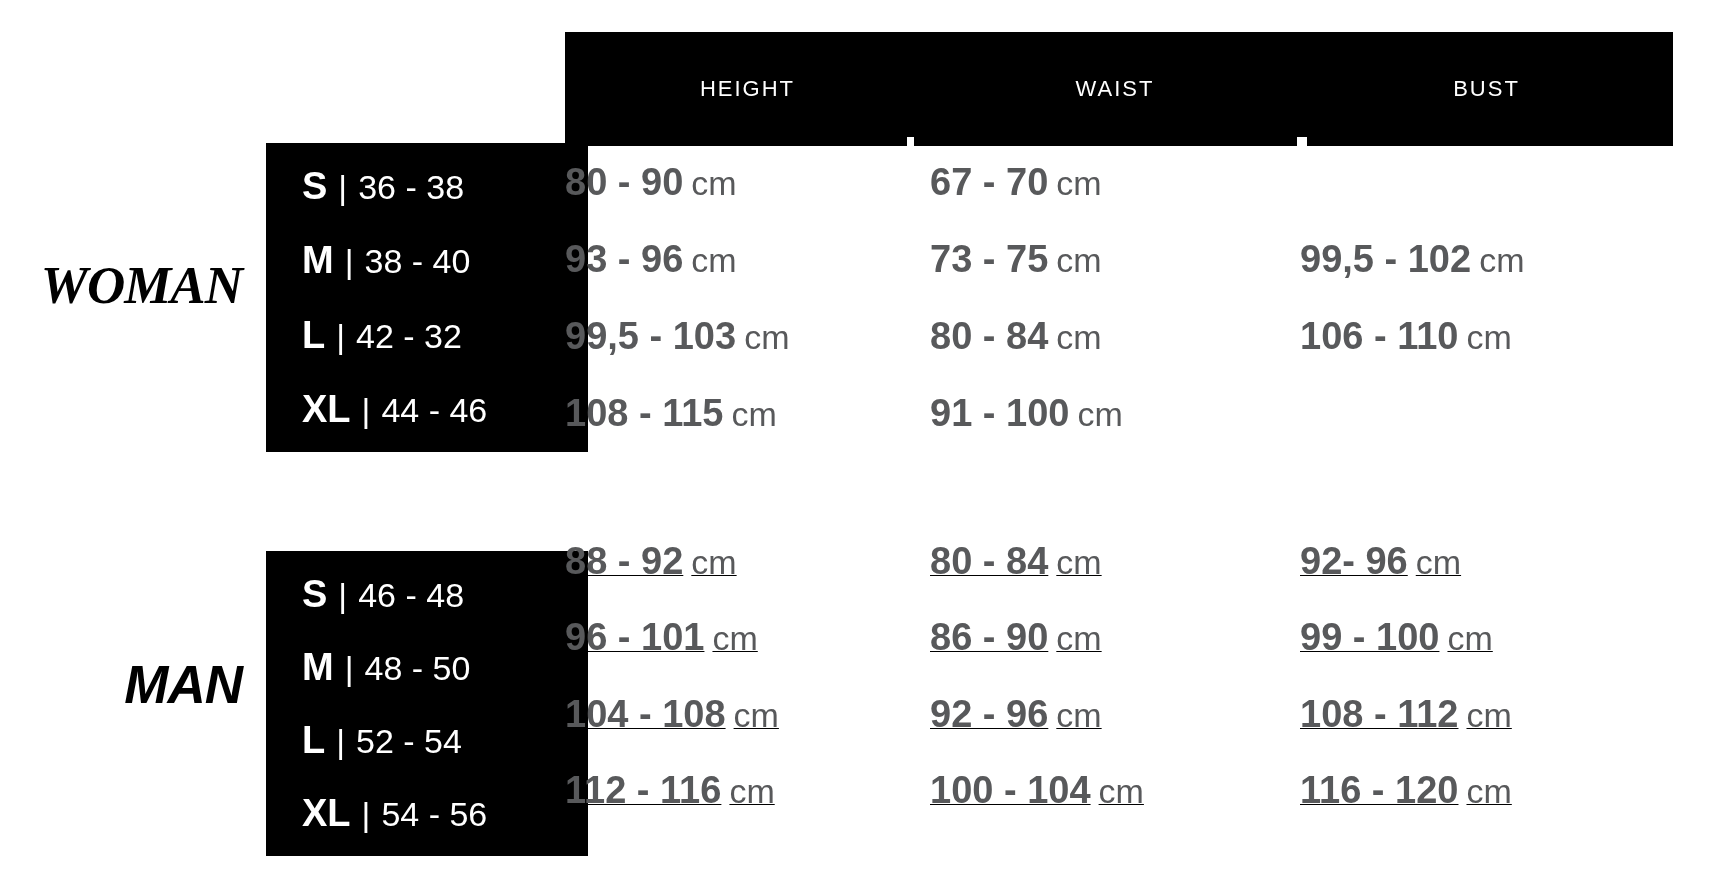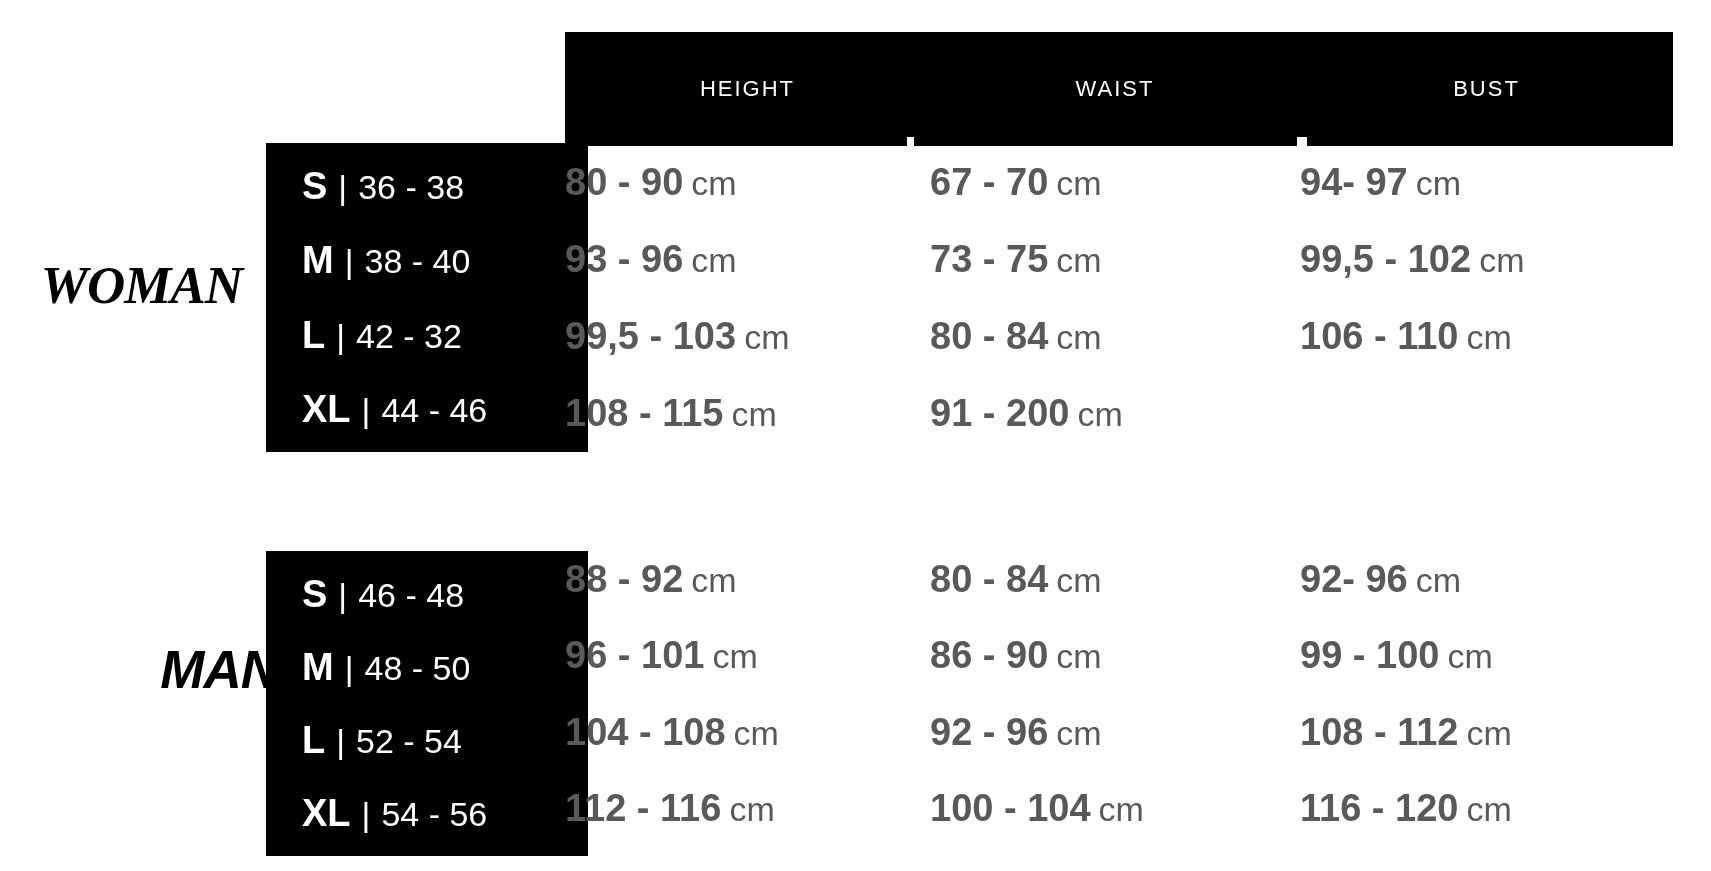--- a/index.html
+++ b/index.html
@@ -35,33 +35,33 @@
   .size-row{color:#fff;white-space:nowrap;line-height:1;}
   .size-letter{font-weight:700;font-size:38px;}
   .size-sep{font-weight:400;font-size:34px;margin:0 11px;}
   .size-range{font-weight:400;font-size:34px;}
   
   .values{
     position:absolute;left:565px;width:1108px;
     display:flex;flex-direction:column;justify-content:space-around;
   }
   .values.woman{top:143px;height:309px;}
-  .values.man{top:541px;height:305px;}
+  .values.man{top:523px;height:305px;text-decoration:underline;}
   .value-row{display:grid;grid-template-columns:365px 370px 373px;line-height:1;}
   .cell{padding-right:30px;white-space:nowrap;}
   .num{font-weight:700;font-size:38px;color:#58595b;}
   .unit{font-weight:400;font-size:34px;color:#58595b;margin-left:8px;}
   
   .gender-label{
     position:absolute;left:0;width:242px;text-align:right;
     font-weight:700;font-style:italic;font-size:53px;
     color:#000;letter-spacing:-1px;line-height:1;
   }
   .gender-label.woman{top:259px;font-family:Liberation Serif, serif;}
-  .gender-label.man{top:643px;padding-left:36px;}
+  .gender-label.man{top:658px;}
 </style>
 </head>
 <body>
 
 <div class="canvas">
 
   <div class="header-bar">
     <div class="hdr">HEIGHT</div>
     <div class="hdr">WAIST</div>
     <div class="hdr">BUST</div>
@@ -84,35 +84,34 @@
     </div>
     <div class="size-row">
       <span class="size-letter">XL</span><span class="size-sep">|</span><span class="size-range">44 - 46</span>
     </div>
   </div>
 
   <div class="values woman">
     <div class="value-row">
       <div class="cell"><span class="num">80 - 90</span><span class="unit">cm</span></div>
       <div class="cell"><span class="num">67 - 70</span><span class="unit">cm</span></div>
-      <div class="cell"><span class="num">94- 97</span><span class="unit">cm</span></div>
     </div>
     <div class="value-row">
       <div class="cell"><span class="num">93 - 96</span><span class="unit">cm</span></div>
       <div class="cell"><span class="num">73 - 75</span><span class="unit">cm</span></div>
       <div class="cell"><span class="num">99,5 - 102</span><span class="unit">cm</span></div>
     </div>
     <div class="value-row">
       <div class="cell"><span class="num">99,5 - 103</span><span class="unit">cm</span></div>
       <div class="cell"><span class="num">80 - 84</span><span class="unit">cm</span></div>
       <div class="cell"><span class="num">106 - 110</span><span class="unit">cm</span></div>
     </div>
     <div class="value-row">
       <div class="cell"><span class="num">108 - 115</span><span class="unit">cm</span></div>
-      <div class="cell"><span class="num">91 - 200</span><span class="unit">cm</span></div>
+      <div class="cell"><span class="num">91 - 100</span><span class="unit">cm</span></div>
     </div>
   </div>
 
   <div class="size-block man">
     <div class="size-row">
       <span class="size-letter">S</span><span class="size-sep">|</span><span class="size-range">46 - 48</span>
     </div>
     <div class="size-row">
       <span class="size-letter">M</span><span class="size-sep">|</span><span class="size-range">48 - 50</span>
     </div>

